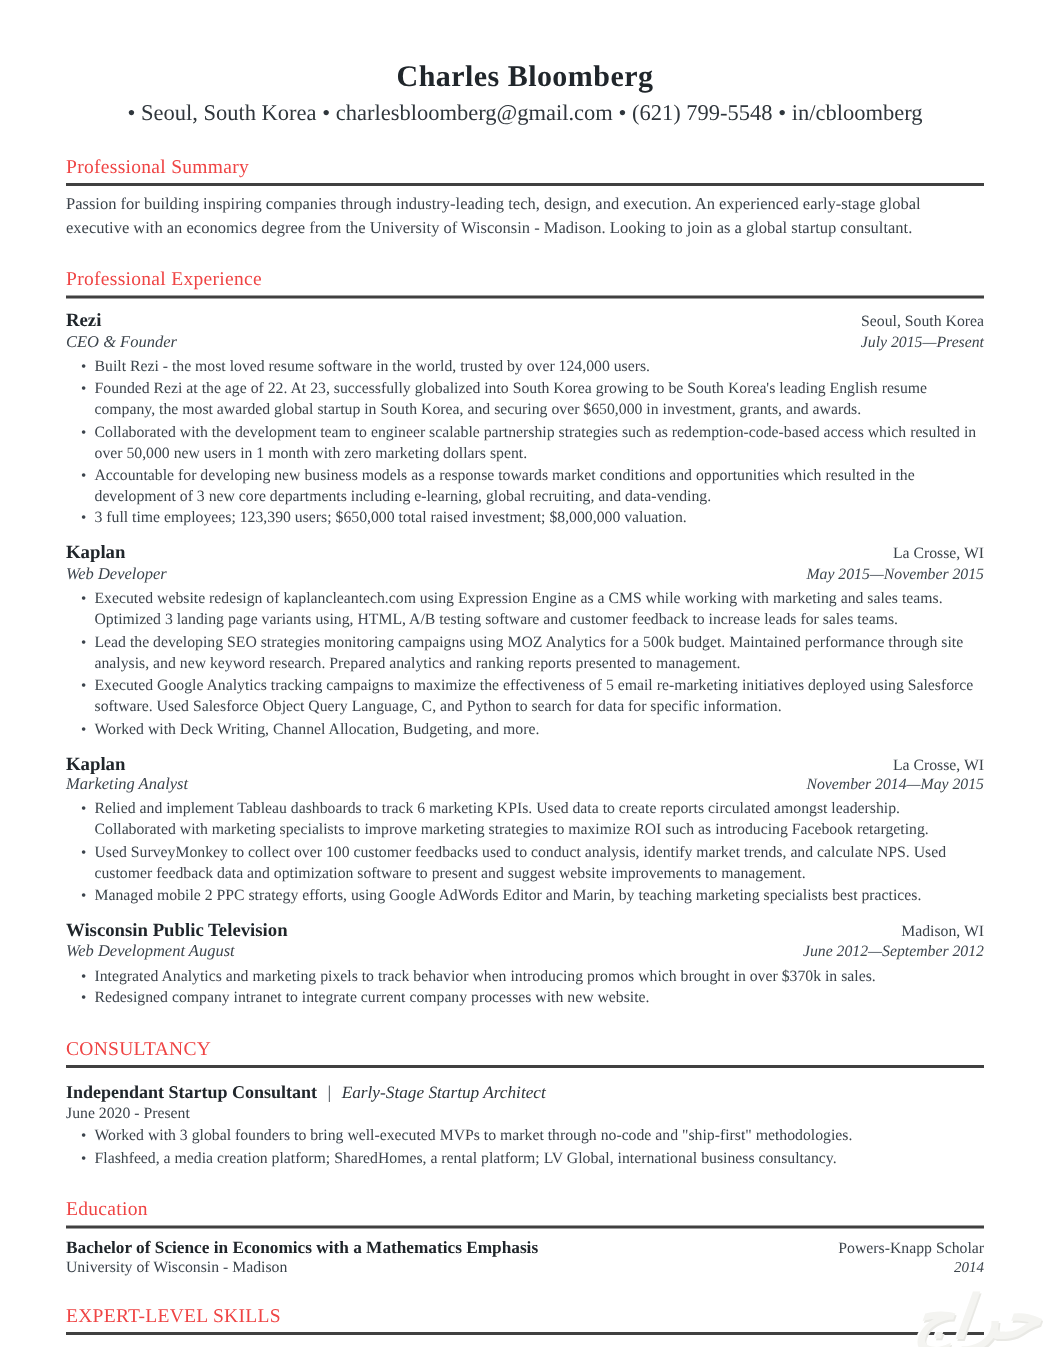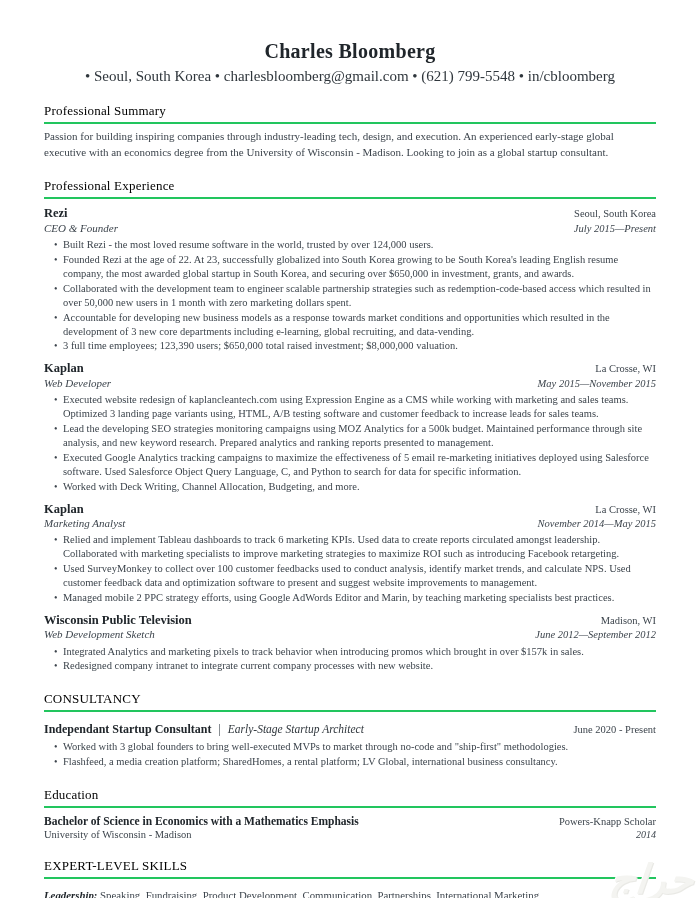--- a/index.html
+++ b/index.html
@@ -29,23 +29,23 @@
     text-align: center;
     font-size: 15px;
     color: #2f363c;
     margin-top: 5px;
   }
   
   .section { margin-top: 18px; }
   .sec-head {
     font-size: 13px;
     font-weight: normal;
-    color: #000000;
+    color: #ef4444;
     padding-bottom: 3px;
-    border-bottom: 2px solid #22c55e;
+    border-bottom: 2px solid #404040;
     letter-spacing: 0.2px;
   }
   .summary-text {
     margin-top: 5px;
     font-size: 11px;
     line-height: 1.42;
     color: #3c444c;
   }
   
   .job { margin-top: 8px; }
@@ -59,21 +59,21 @@
   ul.bullets li {
     position: relative;
     padding-left: 9px;
     font-size: 10.5px;
     line-height: 1.33;
     margin-bottom: 1px;
     color: #3c444c;
   }
   ul.bullets li::before { content: "•"; position: absolute; left: 0; top: 0; font-size: 10px; }
   
-  .role-row { margin-top: 7px; }
+  .role-row { margin-top: 7px; flex-direction: column; }
   .role-name { font-size: 12px; font-weight: bold; color: #20262b; }
   .role-sep { font-size: 12px; color: #3c444c; margin: 0 3px; }
   .role-sub { font-size: 11.5px; font-style: italic; color: #2f363c; }
   .dates-plain { font-size: 10.5px; color: #3c444c; }
   
   .edu-block { margin-top: 7px; }
   .degree { font-size: 11.5px; font-weight: bold; color: #20262b; }
   .award { font-size: 10.5px; color: #3c444c; }
   .school { font-size: 10.5px; color: #3c444c; margin-top: 2px; }
   .year { font-size: 10px; font-style: italic; color: #3c444c; }
@@ -161,25 +161,25 @@
         <li>Managed mobile 2 PPC strategy efforts, using Google AdWords Editor and Marin, by teaching marketing specialists best practices.</li>
       </ul>
     </div>
 
     <div class="job">
       <div class="row">
         <span class="company">Wisconsin Public Television</span>
         <span class="loc">Madison, WI</span>
       </div>
       <div class="row">
-        <span class="title">Web Development Sketch</span>
+        <span class="title">Web Development August</span>
         <span class="dates">June 2012—September 2012</span>
       </div>
       <ul class="bullets">
-        <li>Integrated Analytics and marketing pixels to track behavior when introducing promos which brought in over $157k in sales.</li>
+        <li>Integrated Analytics and marketing pixels to track behavior when introducing promos which brought in over $370k in sales.</li>
         <li>Redesigned company intranet to integrate current company processes with new website.</li>
       </ul>
     </div>
   </div>
 
   <div class="section">
     <h2 class="sec-head">CONSULTANCY</h2>
     <div class="row role-row">
       <span class="role-left">
         <span class="role-name">Independant Startup Consultant</span>

